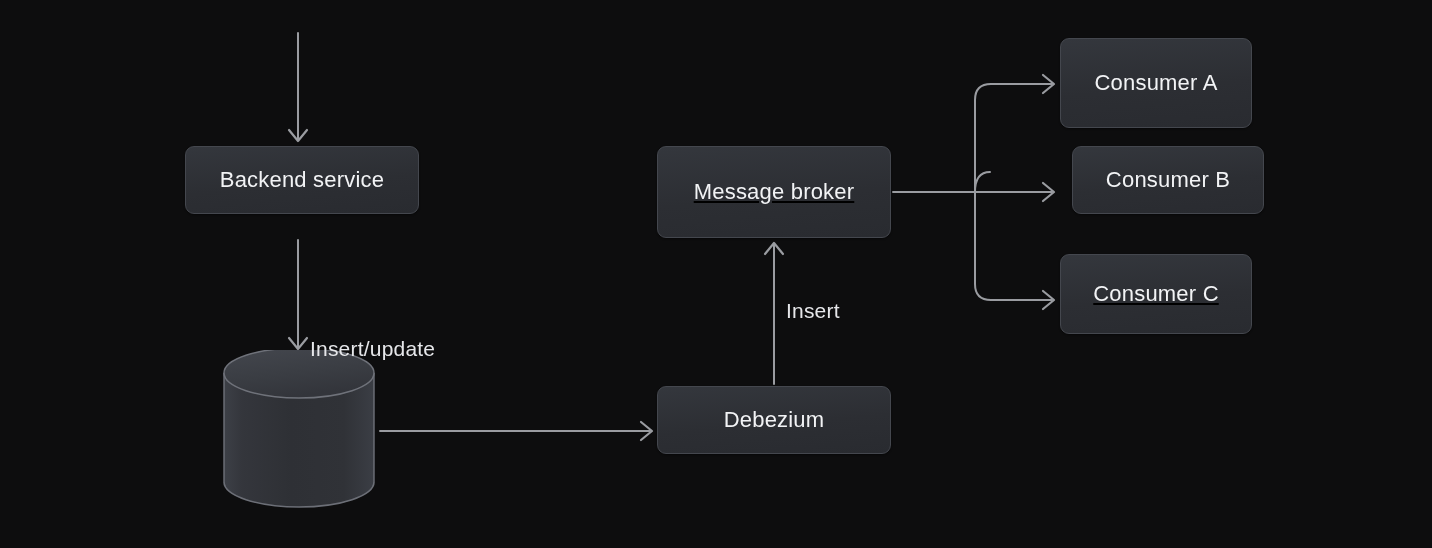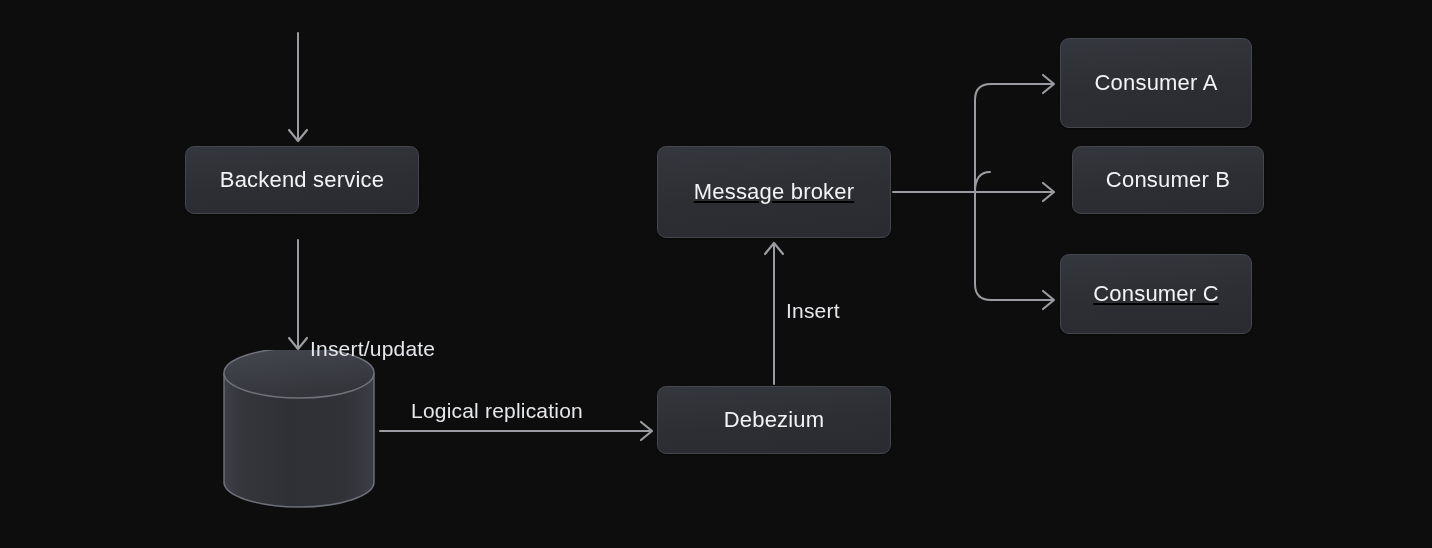--- a/index.html
+++ b/index.html
@@ -148,17 +148,16 @@
   <div class="node-box" style="left:1072px; top:146px; width:192px; height:68px;">
     <span class="node-label">Consumer B</span>
   </div>
 
   <div class="node-box" style="left:1060px; top:254px; width:192px; height:80px;text-decoration:underline;">
     <span class="node-label">Consumer C</span>
   </div>
 
   <div class="edge-label" style="left:310px; top:298px;margin-top:40px;">Insert/update</div>
 
-  <div class="edge-label" style="left:411px; top:400px;">Logical replication</div>
 
   <div class="edge-label" style="left:786px; top:300px;">Insert</div>
 
 </div>
 
 </body></html>

